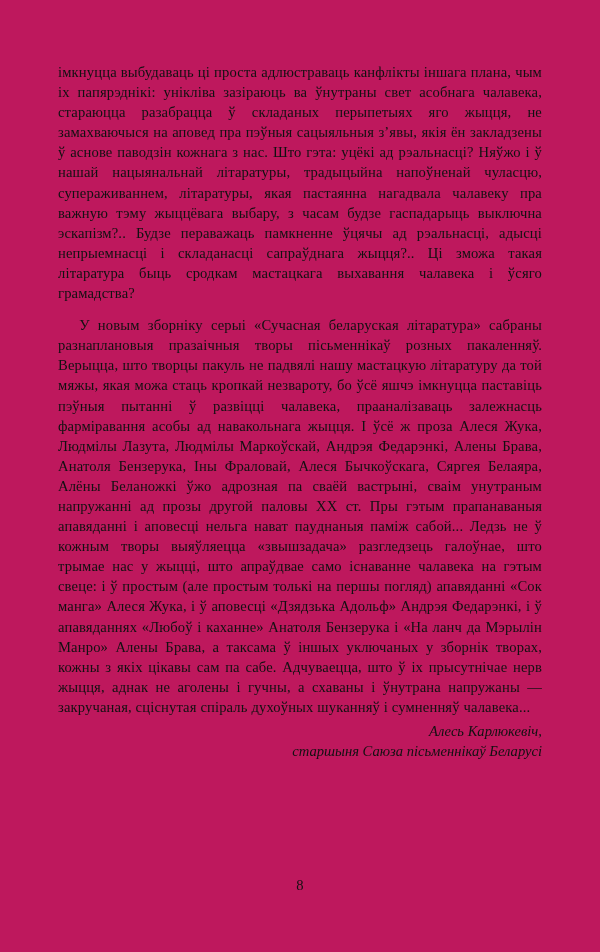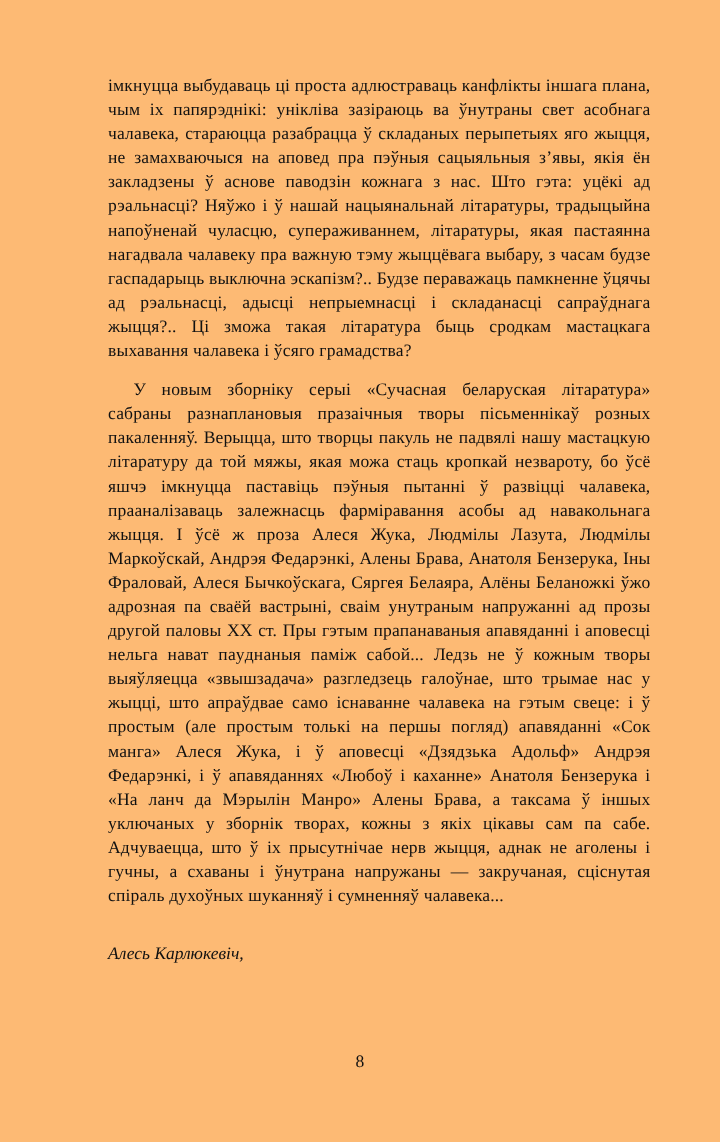--- a/index.html
+++ b/index.html
@@ -12,41 +12,42 @@
     height: 952px;
     font-family: "Liberation Serif", "DejaVu Serif", serif;
     color: #000000;
     overflow: hidden;
   }
   .page {
     position: relative;
     width: 600px;
     height: 952px;
     box-sizing: border-box;
-    padding: 62px 58px 0 90px;
-    background: #fdba74;
+    padding: 62px 58px 0 58px;
+    background: #be185d;
   }
   .body-text {
     font-size: 14.6px;
     line-height: 20.1px;
     text-align: justify;
     text-justify: inter-word;
     color: #111111;
     letter-spacing: 0.01em;
   }
   .para {
     margin: 0;
     text-indent: 0;
   }
   .para.indented {
     text-indent: 1.45em;
     margin-top: 12px;
   }
   .signature {
-    margin-top: 28px;
+    margin-top: 4px;
+    text-align: right;
     font-style: italic;
     font-size: 14.6px;
     line-height: 20.4px;
     color: #111111;
   }
   .signature div {
     white-space: nowrap;
   }
   .folio {
     position: absolute;
@@ -63,17 +64,18 @@
 
 <div class="page">
 
   <div class="body-text">
     <p class="para">імкнуцца выбудаваць ці проста адлюстраваць канфлікты іншага плана, чым іх папярэднікі: унікліва зазіраюць ва ўнутраны свет асобнага чалавека, стараюцца разабрацца ў складаных перыпетыях яго жыцця, не замахваючыся на аповед пра пэўныя сацыяльныя з’явы, якія ён закладзены ў аснове паводзін кожнага з нас. Што гэта: уцёкі ад рэальнасці? Няўжо і ў нашай нацыянальнай літаратуры, традыцыйна напоўненай чуласцю, супераживаннем, літаратуры, якая пастаянна нагадвала чалавеку пра важную тэму жыццёвага выбару, з часам будзе гаспадарыць выключна эскапізм?.. Будзе пераважаць памкненне ўцячы ад рэальнасці, адысці непрыемнасці і складанасці сапраўднага жыцця?.. Ці зможа такая літаратура быць сродкам мастацкага выхавання чалавека і ўсяго грамадства?</p>
     <p class="para indented">У новым зборніку серыі «Сучасная беларуская літаратура» сабраны разнаплановыя празаічныя творы пісьменнікаў розных пакаленняў. Верыцца, што творцы пакуль не падвялі нашу мастацкую літаратуру да той мяжы, якая можа стаць кропкай незвароту, бо ўсё яшчэ імкнуцца паставіць пэўныя пытанні ў развіцці чалавека, прааналізаваць залежнасць фарміравання асобы ад навакольнага жыцця. І ўсё ж проза Алеся Жука, Людмілы Лазута, Людмілы Маркоўскай, Андрэя Федарэнкі, Алены Брава, Анатоля Бензерука, Іны Фраловай, Алеся Бычкоўскага, Сяргея Белаяра, Алёны Беланожкі ўжо адрозная па сваёй вастрыні, сваім унутраным напружанні ад прозы другой паловы XX ст. Пры гэтым прапанаваныя апавяданні і аповесці нельга нават пayднаныя паміж сабой... Ледзь не ў кожным творы выяўляецца «звышзадача» разгледзець галоўнае, што трымае нас у жыцці, што апраўдвае само існаванне чалавека на гэтым свеце: і ў простым (але простым толькі на першы погляд) апавяданні «Сок манга» Алеся Жука, і ў аповесці «Дзядзька Адольф» Андрэя Федарэнкі, і ў апавяданнях «Любоў і каханне» Анатоля Бензерука і «На ланч да Мэрылін Манро» Алены Брава, а таксама ў іншых уключаных у зборнік творах, кожны з якіх цікавы сам па сабе. Адчуваецца, што ў іх прысутнічае нерв жыцця, аднак не аголены і гучны, а схаваны і ўнутрана напружаны — закручаная, сціснутая спіраль духоўных шуканняў і сумненняў чалавека...</p>
   </div>
 
   <div class="signature">
     <div>Алесь Карлюкевіч,</div>
+    <div>старшыня Саюза пісьменнікаў Беларусі</div>
   </div>
 
   <div class="folio">8</div>
 
 </div>
 
 </body></html>

